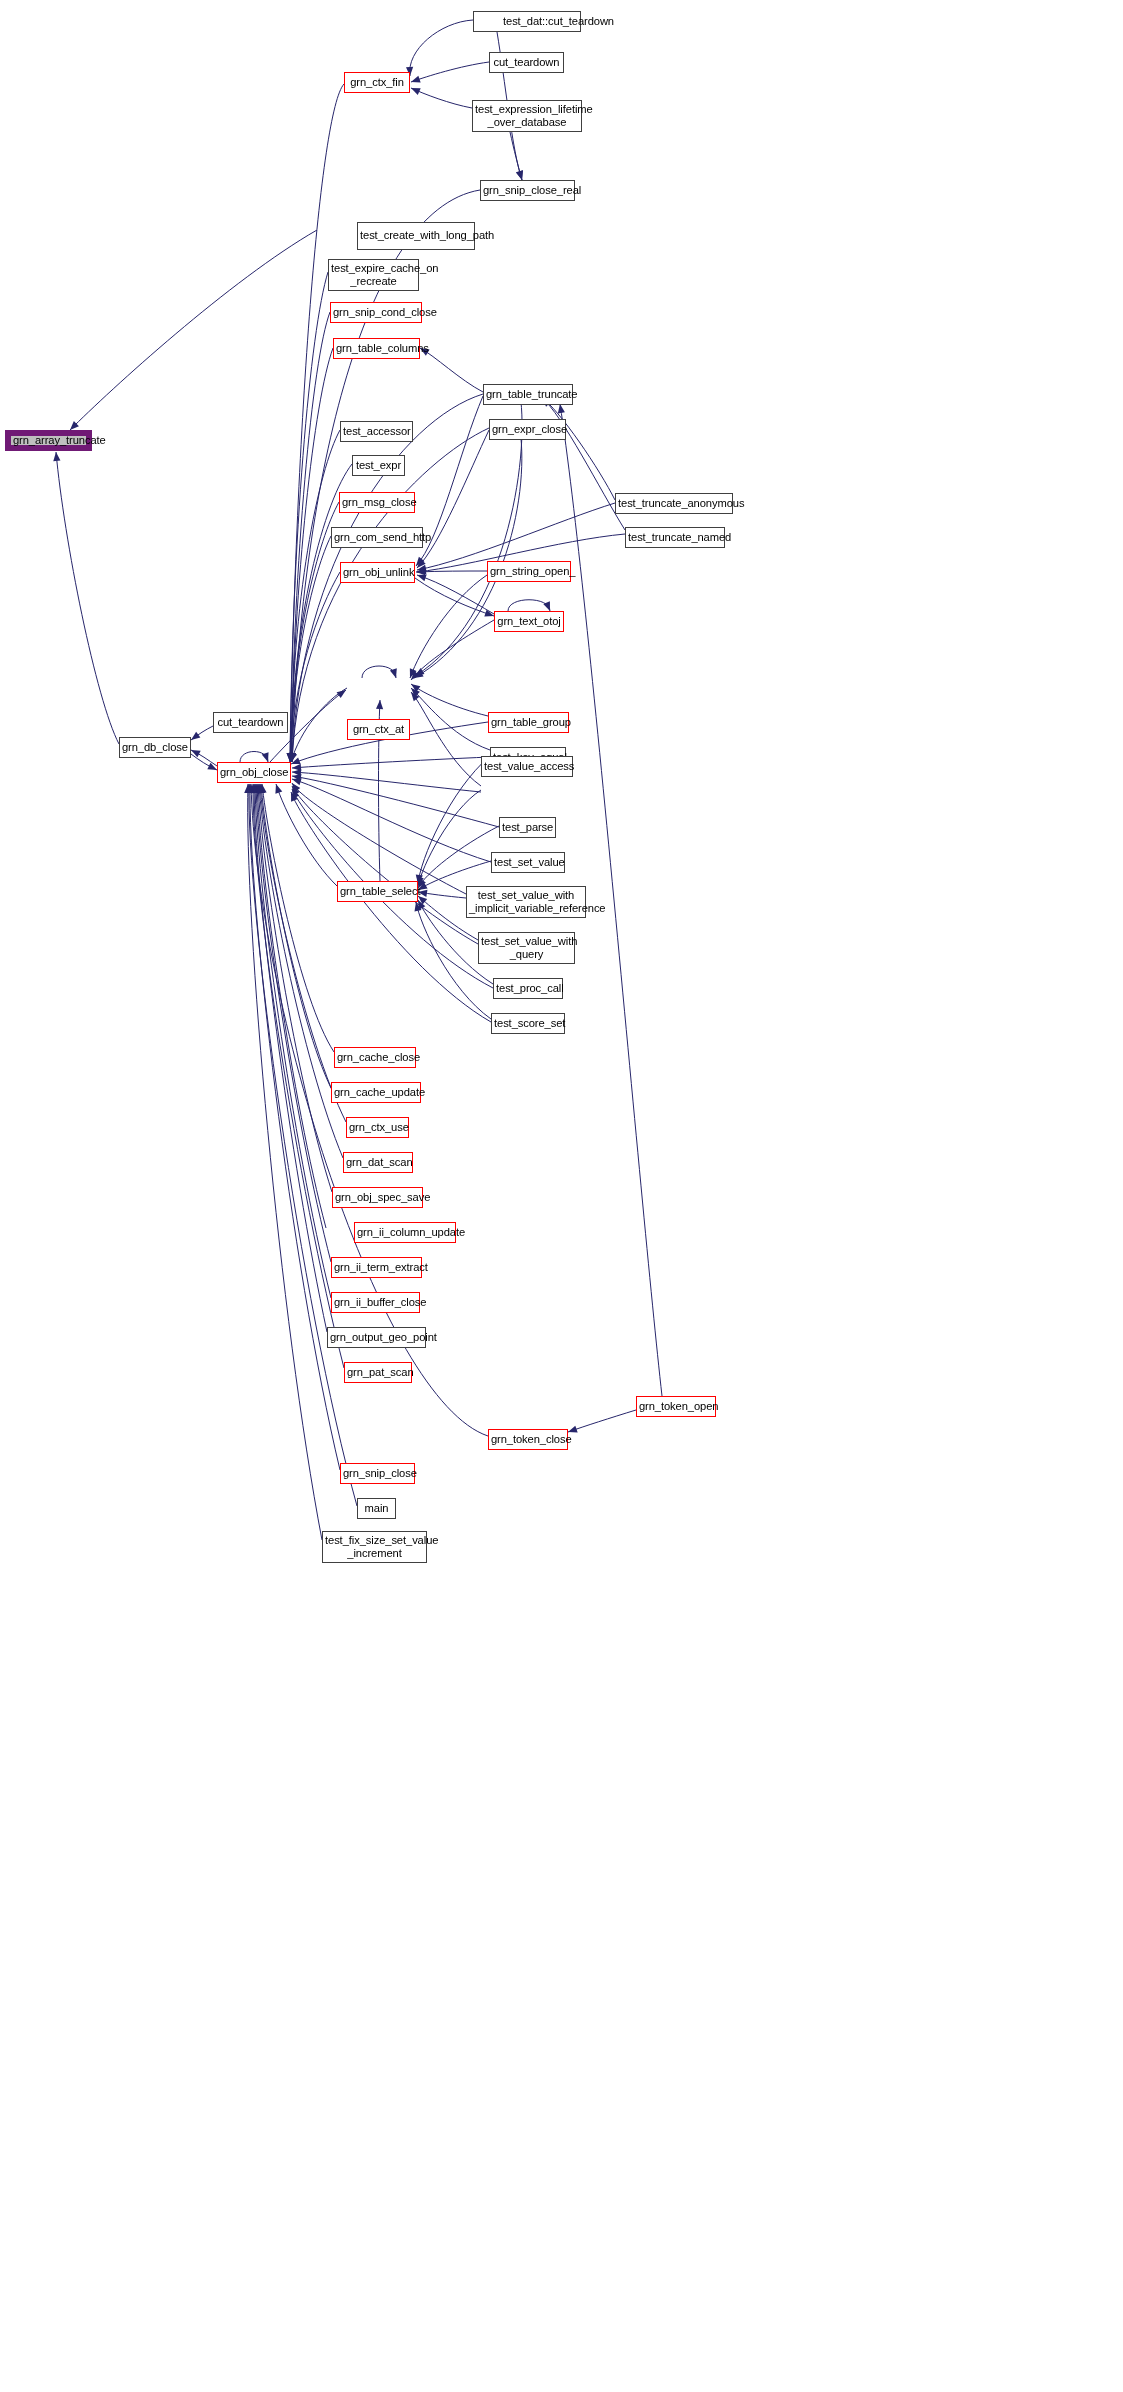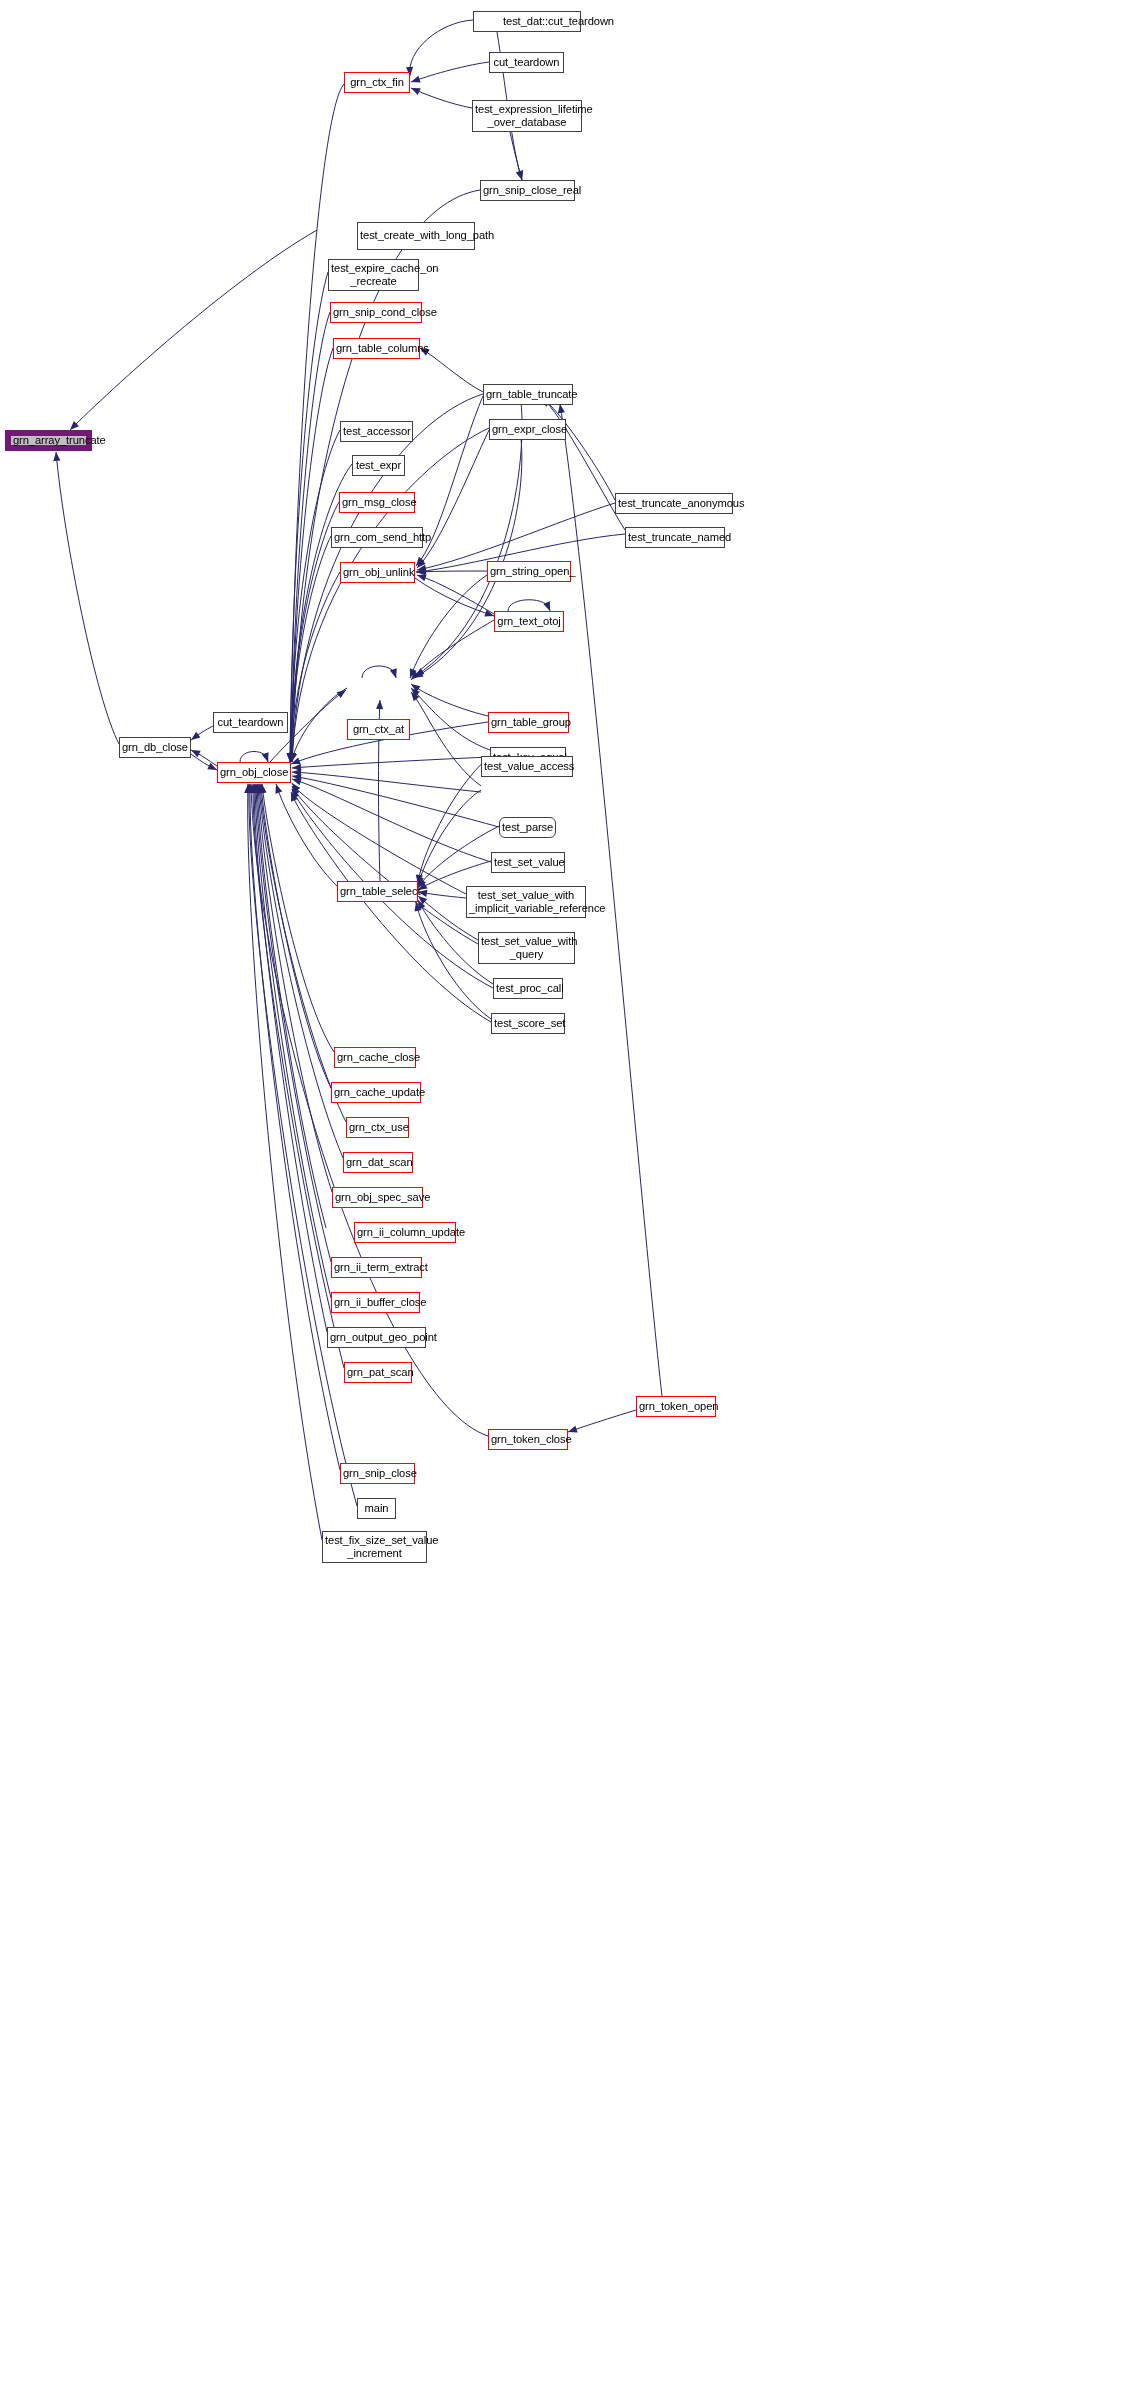--- a/index.html
+++ b/index.html
@@ -243,21 +243,21 @@
     <div class="node" style="left: 331px; top: 527px; width: 92px; height: 21px;"><span class="node-label">grn_com_send_http</span></div>
     <div class="node" style="left: 615px; top: 493px; width: 118px; height: 21px;"><span class="node-label">test_truncate_anonymous</span></div>
     <div class="node" style="left: 625px; top: 527px; width: 100px; height: 21px;"><span class="node-label">test_truncate_named</span></div>
     <div class="node red" style="left: 340px; top: 562px; width: 75px; height: 21px;"><span class="node-label">grn_obj_unlink</span></div>
     <div class="node red" style="left: 487px; top: 561px; width: 84px; height: 21px;"><span class="node-label">grn_string_open_</span></div>
     <div class="node red" style="left: 494px; top: 611px; width: 70px; height: 21px;"><span class="node-label">grn_text_otoj</span></div>
     <div class="node red" style="left: 347px; top: 678px; width: 63px; height: 21px; margin-top: 41px;"><span class="node-label">grn_ctx_at</span></div>
     <div class="node red" style="left: 488px; top: 712px; width: 81px; height: 21px;"><span class="node-label">grn_table_group</span></div>
     <div class="node" style="left: 490px; top: 747px; width: 76px; height: 21px;"><span class="node-label">test_key_equal</span></div>
     <div class="node" style="left: 481px; top: 744px; width: 92px; height: 21px; margin-top: 12px;"><span class="node-label">test_value_access</span></div>
-    <div class="node" style="left: 499px; top: 817px; width: 57px; height: 21px; border-radius: 6px;"><span class="node-label">test_parse</span></div>
+    <div class="node" style="left: 499px; top: 817px; width: 57px; height: 21px;"><span class="node-label">test_parse</span></div>
     <div class="node" style="left: 491px; top: 852px; width: 74px; height: 21px;"><span class="node-label">test_set_value</span></div>
     <div class="node red" style="left: 337px; top: 881px; width: 81px; height: 21px;"><span class="node-label">grn_table_select</span></div>
     <div class="node" style="left: 466px; top: 886px; width: 120px; height: 32px;"><span class="node-label">test_set_value_with
 _implicit_variable_reference</span></div>
     <div class="node" style="left: 478px; top: 932px; width: 97px; height: 32px;"><span class="node-label">test_set_value_with
 _query</span></div>
     <div class="node" style="left: 493px; top: 978px; width: 70px; height: 21px;"><span class="node-label">test_proc_call</span></div>
     <div class="node" style="left: 491px; top: 1013px; width: 74px; height: 21px;"><span class="node-label">test_score_set</span></div>
     <div class="node red" style="left: 334px; top: 1047px; width: 82px; height: 21px;"><span class="node-label">grn_cache_close</span></div>
     <div class="node red" style="left: 331px; top: 1082px; width: 90px; height: 21px;"><span class="node-label">grn_cache_update</span></div>

